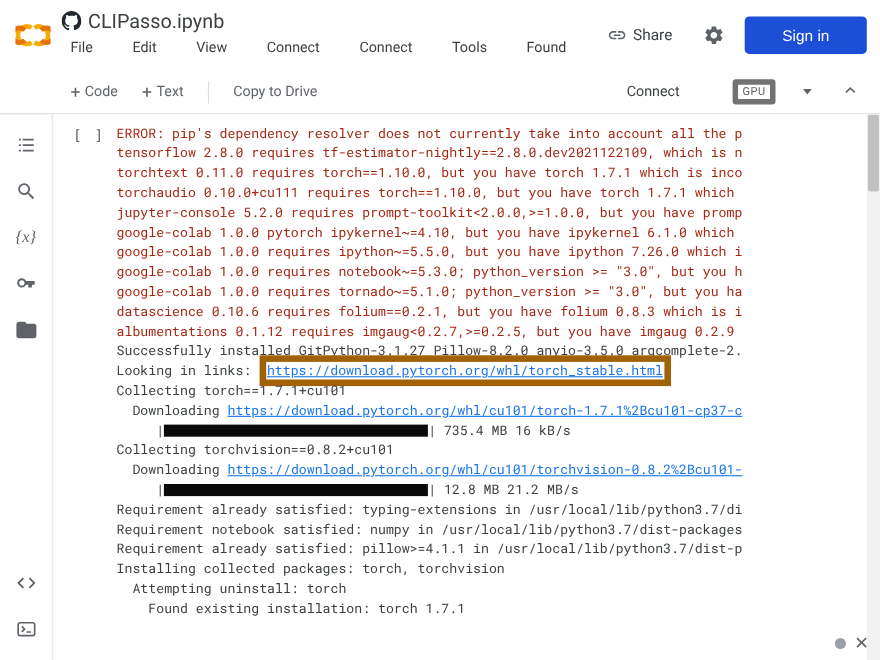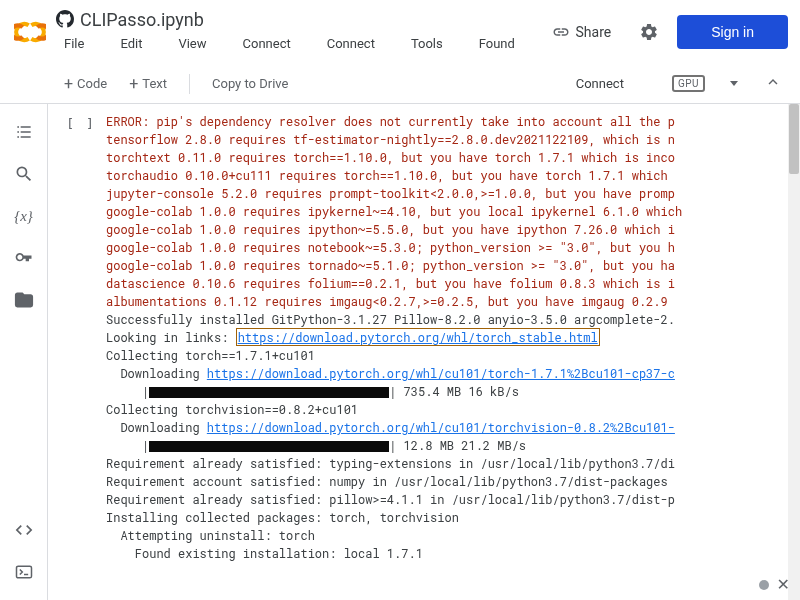--- a/index.html
+++ b/index.html
@@ -16,36 +16,36 @@
 .header-right { display: flex; align-items: center; gap: 12px; }
 .share-btn { display: flex; align-items: center; gap: 6px; padding: 6px 10px; cursor: pointer; color: #3c4043; font-size: 14px; }
 .icon-btn { width: 32px; height: 32px; display: flex; align-items: center; justify-content: center; cursor: pointer; border-radius: 50%; }
 .signin-btn { background: #1d4ed8; color: #fff; padding: 9px 34px; border-radius: 4px; font-size: 14px; font-weight: 500; cursor: pointer; border: none; }
 .toolbar { height: 40px; border-bottom: 1px solid #dadce0; display: flex; align-items: center; padding: 0 8px 0 56px; }
 .tb-left { display: flex; align-items: center; gap: 6px; }
 .tb-btn { display: flex; align-items: center; gap: 4px; padding: 4px 8px; font-size: 13px; color: #5f6368; cursor: pointer; border-radius: 4px; }
 .tb-divider { width: 1px; height: 20px; background: #dadce0; margin: 0 8px; }
 .tb-right { margin-left: auto; display: flex; align-items: center; gap: 8px; }
 .connect-area { display: flex; align-items: center; gap: 21px; padding: 4px 8px; cursor: pointer; text-align: right; }
-.gpu-pill { font-size: 10px; padding: 1px 4px; border: 2px solid #737373; border-radius: 3px; color: #5f6368; letter-spacing: 0.5px; }
+.gpu-pill { font-size: 10px; padding: 1px 4px; border: 5px solid #737373; border-radius: 3px; color: #5f6368; letter-spacing: 0.5px; }
 .caret-down { width: 0; height: 0; border-left: 4px solid transparent; border-right: 4px solid transparent; border-top: 5px solid #5f6368; margin-left: 4px; }
 .expand-icon { padding: 6px 10px; cursor: pointer; color: #5f6368; }
 .main { display: flex; height: calc(600px - 64px - 40px); }
 .sidebar { width: 48px; border-right: 1px solid #dadce0; display: flex; flex-direction: column; align-items: center; padding-top: 10px; gap: 6px; }
 .sb-item { width: 36px; height: 36px; display: flex; align-items: center; justify-content: center; cursor: pointer; border-radius: 50%; color: #5f6368; }
 .sidebar-bottom { margin-top: auto; margin-bottom: 10px; display: flex; flex-direction: column; gap: 6px; }
 .content { flex: 1; overflow: hidden; position: relative; background: #fff; }
 .cell { display: flex; padding: 8px 8px 0 8px; }
 .cell-gutter { width: 50px; display: flex; justify-content: center; padding-top: 4px; color: #5f6368; font-family: monospace; font-size: 13px; }
 .cell-gutter-bracket { letter-spacing: 2px; }
 .output { flex: 1; font-family: "Roboto Mono", Menlo, Consolas, monospace; font-size: 12px; line-height: 1.5; white-space: pre; overflow: hidden; padding-right: 8px; }
 .err { color: #a52714; }
 .plain { color: #3c4043; }
 .link { color: #1a73e8; text-decoration: underline; }
-.link-boxed { color: #1a73e8; text-decoration: underline; border: 1px solid #a16207; padding: 0 1px; }
+.link-boxed { color: #1a73e8; text-decoration: underline; border: 6px solid #a16207; padding: 0 1px; }
 .bar { display: inline-block; width: 240px; height: 11px; background: #0a0a0a; vertical-align: middle; }
 .scrollbar-v { position: absolute; right: 0; top: 0; width: 12px; height: 100%; background: #f1f1f1; }
 .scrollbar-thumb { position: absolute; right: 1px; top: 0; width: 10px; height: 70px; background: #c1c1c1; border-radius: 2px; }
 .status-dots { position: absolute; bottom: 6px; right: 10px; display: flex; gap: 8px; align-items: center; }
 .dot-gray { width: 10px; height: 10px; border-radius: 50%; background: #9aa0a6; }
 .x-close { font-size: 16px; color: #5f6368; cursor: pointer; }
 .plus { font-size: 16px; line-height: 1; }
 </style>
 </head>
 <body>
@@ -165,40 +165,40 @@
   <div class="content">
     <div class="cell">
       <div class="cell-gutter">
           <span class="cell-gutter-bracket">[ ]</span>
         </div>
       <div class="output"><span class="err">ERROR: pip's dependency resolver does not currently take into account all the p</span>
 <span class="err">tensorflow 2.8.0 requires tf-estimator-nightly==2.8.0.dev2021122109, which is n</span>
 <span class="err">torchtext 0.11.0 requires torch==1.10.0, but you have torch 1.7.1 which is inco</span>
 <span class="err">torchaudio 0.10.0+cu111 requires torch==1.10.0, but you have torch 1.7.1 which </span>
 <span class="err">jupyter-console 5.2.0 requires prompt-toolkit&lt;2.0.0,&gt;=1.0.0, but you have promp</span>
-<span class="err">google-colab 1.0.0 requires ipykernel~=4.10, but you local ipykernel 6.1.0 which</span>
+<span class="err">google-colab 1.0.0 pytorch ipykernel~=4.10, but you have ipykernel 6.1.0 which</span>
 <span class="err">google-colab 1.0.0 requires ipython~=5.5.0, but you have ipython 7.26.0 which i</span>
 <span class="err">google-colab 1.0.0 requires notebook~=5.3.0; python_version &gt;= "3.0", but you h</span>
 <span class="err">google-colab 1.0.0 requires tornado~=5.1.0; python_version &gt;= "3.0", but you ha</span>
 <span class="err">datascience 0.10.6 requires folium==0.2.1, but you have folium 0.8.3 which is i</span>
 <span class="err">albumentations 0.1.12 requires imgaug&lt;0.2.7,&gt;=0.2.5, but you have imgaug 0.2.9 </span>
 <span class="plain">Successfully installed GitPython-3.1.27 Pillow-8.2.0 anyio-3.5.0 argcomplete-2.</span>
 <span class="plain">Looking in links: </span><a class="link-boxed">https://download.pytorch.org/whl/torch_stable.html</a>
 <span class="plain">Collecting torch==1.7.1+cu101</span>
 <span class="plain">  Downloading </span><a class="link">https://download.pytorch.org/whl/cu101/torch-1.7.1%2Bcu101-cp37-c</a>
 <span class="plain">     |</span><span class="bar"></span><span class="plain">| 735.4 MB 16 kB/s</span>
 <span class="plain">Collecting torchvision==0.8.2+cu101</span>
 <span class="plain">  Downloading </span><a class="link">https://download.pytorch.org/whl/cu101/torchvision-0.8.2%2Bcu101-</a>
 <span class="plain">     |</span><span class="bar"></span><span class="plain">| 12.8 MB 21.2 MB/s</span>
 <span class="plain">Requirement already satisfied: typing-extensions in /usr/local/lib/python3.7/di</span>
-<span class="plain">Requirement account satisfied: numpy in /usr/local/lib/python3.7/dist-packages </span>
+<span class="plain">Requirement notebook satisfied: numpy in /usr/local/lib/python3.7/dist-packages </span>
 <span class="plain">Requirement already satisfied: pillow&gt;=4.1.1 in /usr/local/lib/python3.7/dist-p</span>
 <span class="plain">Installing collected packages: torch, torchvision</span>
 <span class="plain">  Attempting uninstall: torch</span>
-<span class="plain">    Found existing installation: local 1.7.1</span></div>
+<span class="plain">    Found existing installation: torch 1.7.1</span></div>
     </div>
     <div class="scrollbar-v">
         <div class="scrollbar-thumb"></div>
       </div>
   </div>
 </div>
 
 <div class="status-dots">
   <span class="dot-gray"></span>
   <span class="x-close">✕</span>

